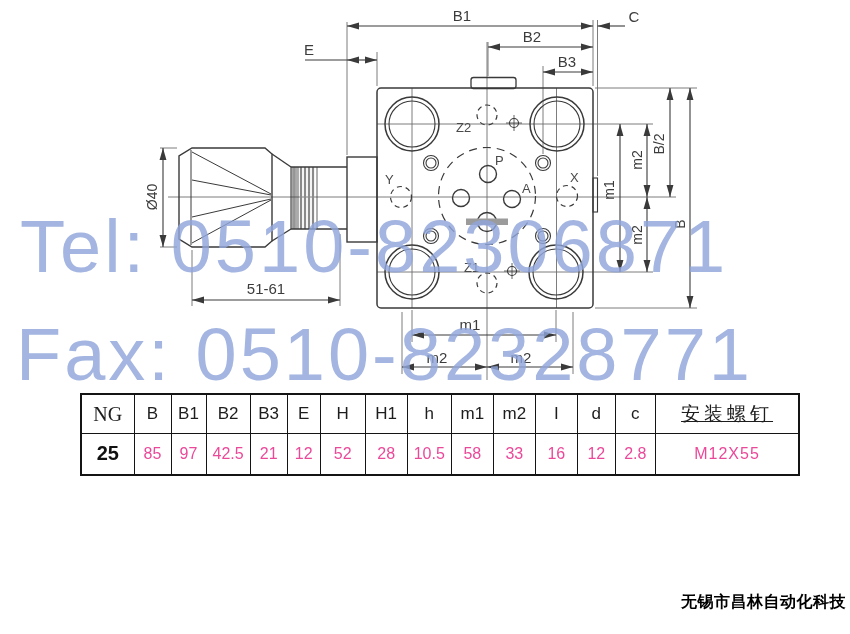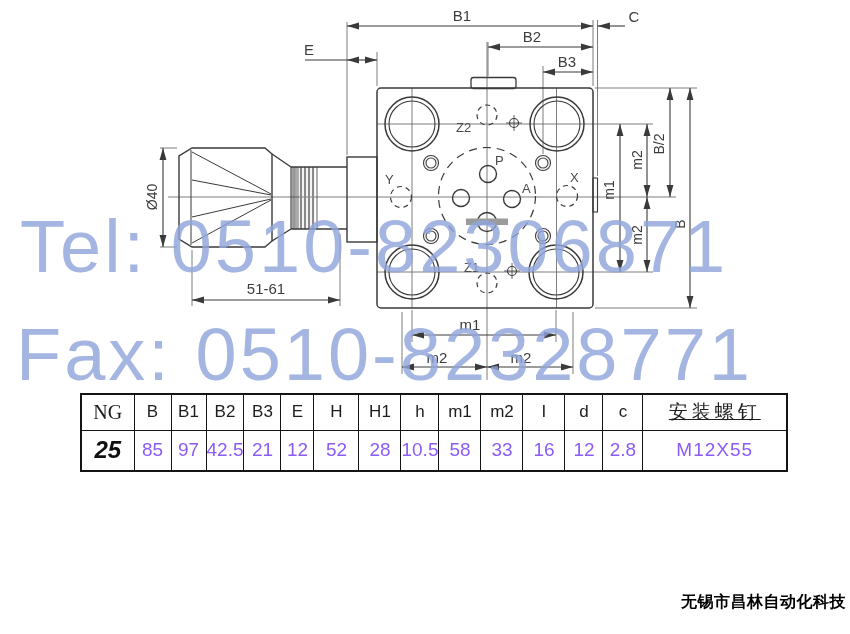--- a/index.html
+++ b/index.html
@@ -14,28 +14,28 @@
   
   .wm{position:absolute;left:0;z-index:3;font-family:Liberation Sans, sans-serif;
       color:#8fa5da;opacity:.82;font-size:74px;line-height:1;letter-spacing:3px;
       white-space:nowrap;pointer-events:none;}
   #wm-tel{top:210px;left:20px;}
   #wm-fax{top:318px;left:16px;}
   
   #spec-table-wrap{position:absolute;left:80px;top:393px;z-index:2;}
   table{border-collapse:collapse;border:2px solid #141414;table-layout:fixed;}
   th,td{border:1px solid #141414;text-align:center;vertical-align:middle;
-        padding:0;color:#1d1d1d;overflow:hidden;}
+        padding:6px;color:#1d1d1d;overflow:hidden;}
   thead tr{height:36px;}
   tbody tr{height:41px;}
   th{font-weight:normal;font-size:17px;}
   th.ng{font-family:"Liberation Serif", serif;font-size:20px;}
   th.cjk{font-size:19px;letter-spacing:4px;text-decoration:underline;}
-  td{font-size:19px;color:#8b5cf6;}
-  td.rowhead{font-weight:bold;font-size:24px;color:#111;font-style:italic;}
+  td{font-size:16px;color:#ec4899;}
+  td.rowhead{font-weight:bold;font-size:20px;color:#111;}
   td.screw{letter-spacing:1px;}
   
   #note{position:absolute;left:123px;top:577px;font-size:18px;letter-spacing:2px;
         color:#222;z-index:2;}
   #company{position:absolute;left:681px;top:592px;font-size:16px;font-weight:bold;
         color:#000;z-index:4;letter-spacing:0.5px;}
 </style>
 </head>
 <body>
 

